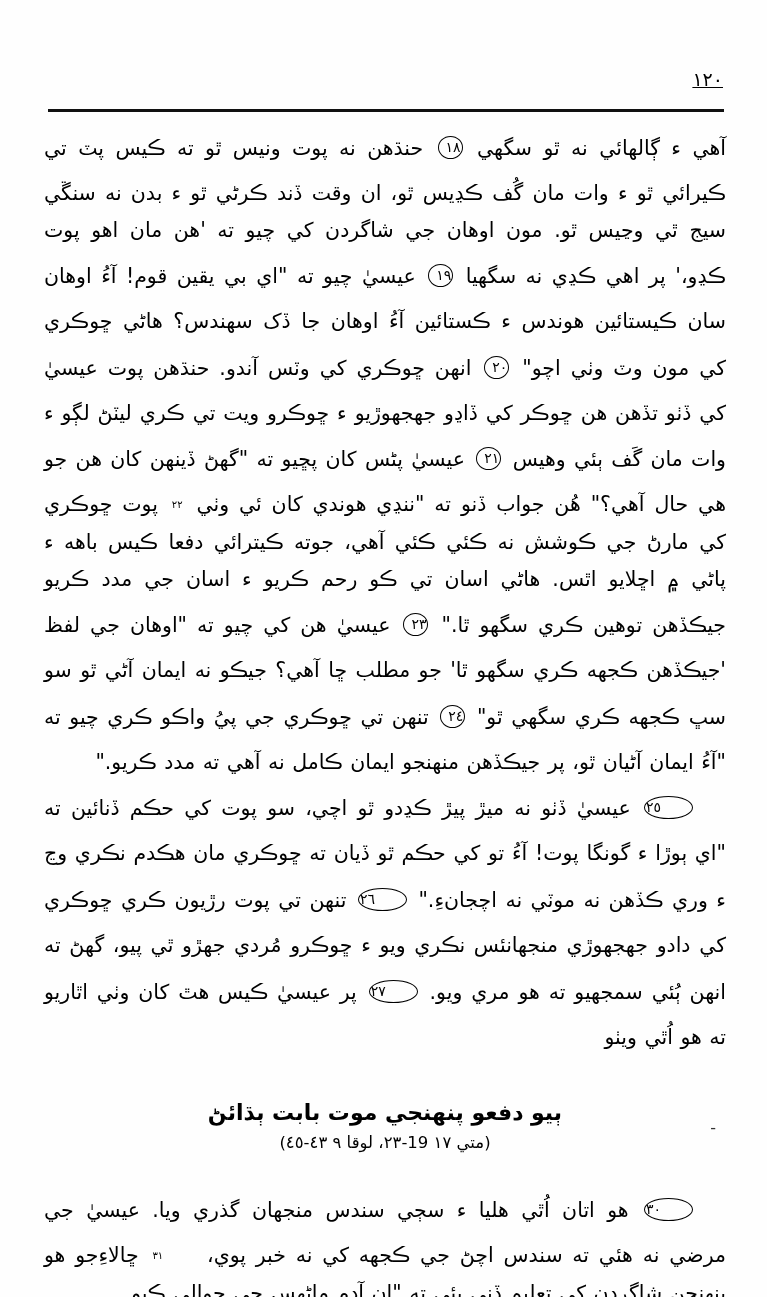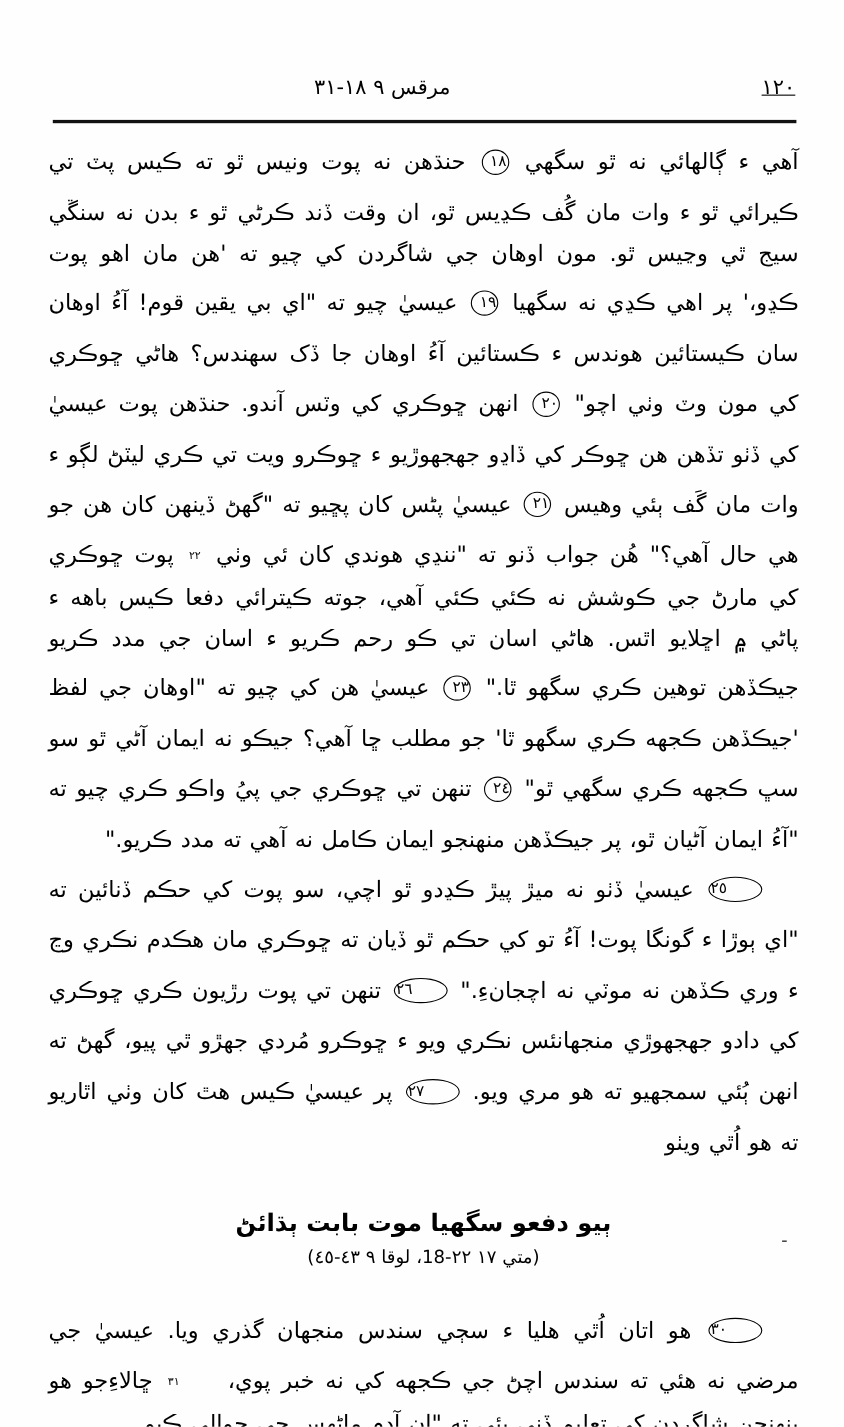--- a/index.html
+++ b/index.html
@@ -139,36 +139,35 @@
     font-size: 16px;
     color: #333;
   }
 </style>
 </head>
 <body>
 
 <div class="page">
 
   <div class="running-head">
-    <span class="head-ref">مرقس ٩  ١٨-٣١</span>
     <span class="folio">١٢٠</span>
   </div>
 
   <div class="rule"></div>
 
   <div class="column">
     <div id="upper-body">
         <p class="para"><span>آهي ء ڳالهائي نه ٿو سگهي </span><span class="vnum">١٨</span> <span>حنڌهن نه پوت ونيس ٿو ته ڪيس پٽ تي ڪيرائي ٿو ء وات مان گُف ڪڍيس ٿو، ان وقت ڏند ڪرڻي ٿو ء بدن نه سنڱي سيج ٿي وڃيس ٿو. مون اوهان جي شاگردن کي چيو ته 'هن مان اهو پوت ڪڍو،' پر اهي ڪڍي نه سگهيا </span><span class="vnum">١٩</span> <span>عيسيٰ چيو ته "اي بي يقين قوم! آءُ اوهان سان ڪيستائين هوندس ء ڪستائين آءُ اوهان جا ڏک سهندس؟ هاڻي ڇوڪري کي مون وٽ وٺي اچو" </span><span class="vnum">٢٠</span> <span>انهن ڇوڪري کي وٽس آندو. حنڌهن پوت عيسيٰ کي ڏٺو تڏهن هن ڇوڪر کي ڏاڍو جهجهوڙيو ء ڇوڪرو ويت تي ڪري ليٽڻ لڳو ء وات مان گَف ٻئي وهيس </span><span class="vnum">٢١</span> <span>عيسيٰ پڻس کان پڇيو ته "گهڻ ڏينهن کان هن جو هي حال آهي؟" هُن جواب ڏنو ته "ننڍي هوندي کان ئي وٺي </span><span class="vnum-plain">٢٢</span> <span>پوت ڇوڪري کي مارڻ جي ڪوشش نه ڪئي ڪئي آهي، جوته ڪيترائي دفعا ڪيس باهه ء پاڻي ۾ اڇلايو اٿس. هاڻي اسان تي ڪو رحم ڪريو ء اسان جي مدد ڪريو جيڪڏهن توهين ڪري سگهو ٿا." </span><span class="vnum">٢٣</span> <span>عيسيٰ هن کي چيو ته "اوهان جي لفظ 'جيڪڏهن ڪجهه ڪري سگهو ٿا' جو مطلب ڇا آهي؟ جيڪو نه ايمان آڻي ٿو سو سڀ ڪجهه ڪري سگهي ٿو" </span><span class="vnum">٢٤</span> <span>تنهن تي ڇوڪري جي پيُ واڪو ڪري چيو ته "آءُ ايمان آڻيان ٿو، پر جيڪڏهن منهنجو ايمان ڪامل نه آهي ته مدد ڪريو." </span></p>
         <p class="para indent"><span class="vnum">٢٥</span> <span>عيسيٰ ڏٺو نه ميڙ پيڙ ڪڍدو ٿو اچي، سو پوت کي حڪم ڏنائين ته "اي ٻوڙا ء گونگا پوت! آءُ تو کي حڪم ٿو ڏيان ته ڇوڪري مان هڪدم نڪري وڃ ء وري ڪڏهن نه موٽي نه اچجانءِ." </span><span class="vnum">٢٦</span> <span>تنهن تي پوت رڙيون ڪري ڇوڪري کي دادو جهجهوڙي منجهانئس نڪري ويو ء ڇوڪرو مُردي جهڙو ٿي پيو، گهڻ ته انهن ٻُئي سمجهيو ته هو مري ويو. </span><span class="vnum">٢٧</span> <span>پر عيسيٰ ڪيس هٿ کان وٺي اٿاريو ته هو اُٿي ويٺو </span></p>
       </div>
   </div>
 
   <div class="section" style="top:1098px;">
-    <div class="section-title">ٻيو دفعو سگهيا موت بابت ٻڌائڻ</div>
-    <div class="section-ref">(متي ١٧ ٢٢-18، لوقا ٩ ٤٣-٤٥)</div>
+    <div class="section-title">ٻيو دفعو پنهنجي موت بابت ٻڌائڻ</div>
+    <div class="section-ref">(متي ١٧ 19-٢٣، لوقا ٩ ٤٣-٤٥)</div>
     <span class="section-dash">-</span>
   </div>
 
   <div class="column" style="top:1182px;">
     <div id="lower-body">
         <p class="para indent"><span class="vnum">٣٠</span> <span>هو اتان اُٿي هليا ء سڄي سندس منجهان گذري ويا. عيسيٰ جي مرضي نه هئي ته سندس اچڻ جي ڪجهه کي نه خبر پوي، </span><span class="vnum-plain">٣١</span> <span>ڇالاءِجو هو پنهنجن شاگردن کي تعليم ڏني ٻئي ته "ان آدم ماڻهس جي حوالي ڪيو </span></p>
       </div>
   </div>
 
 </div>

